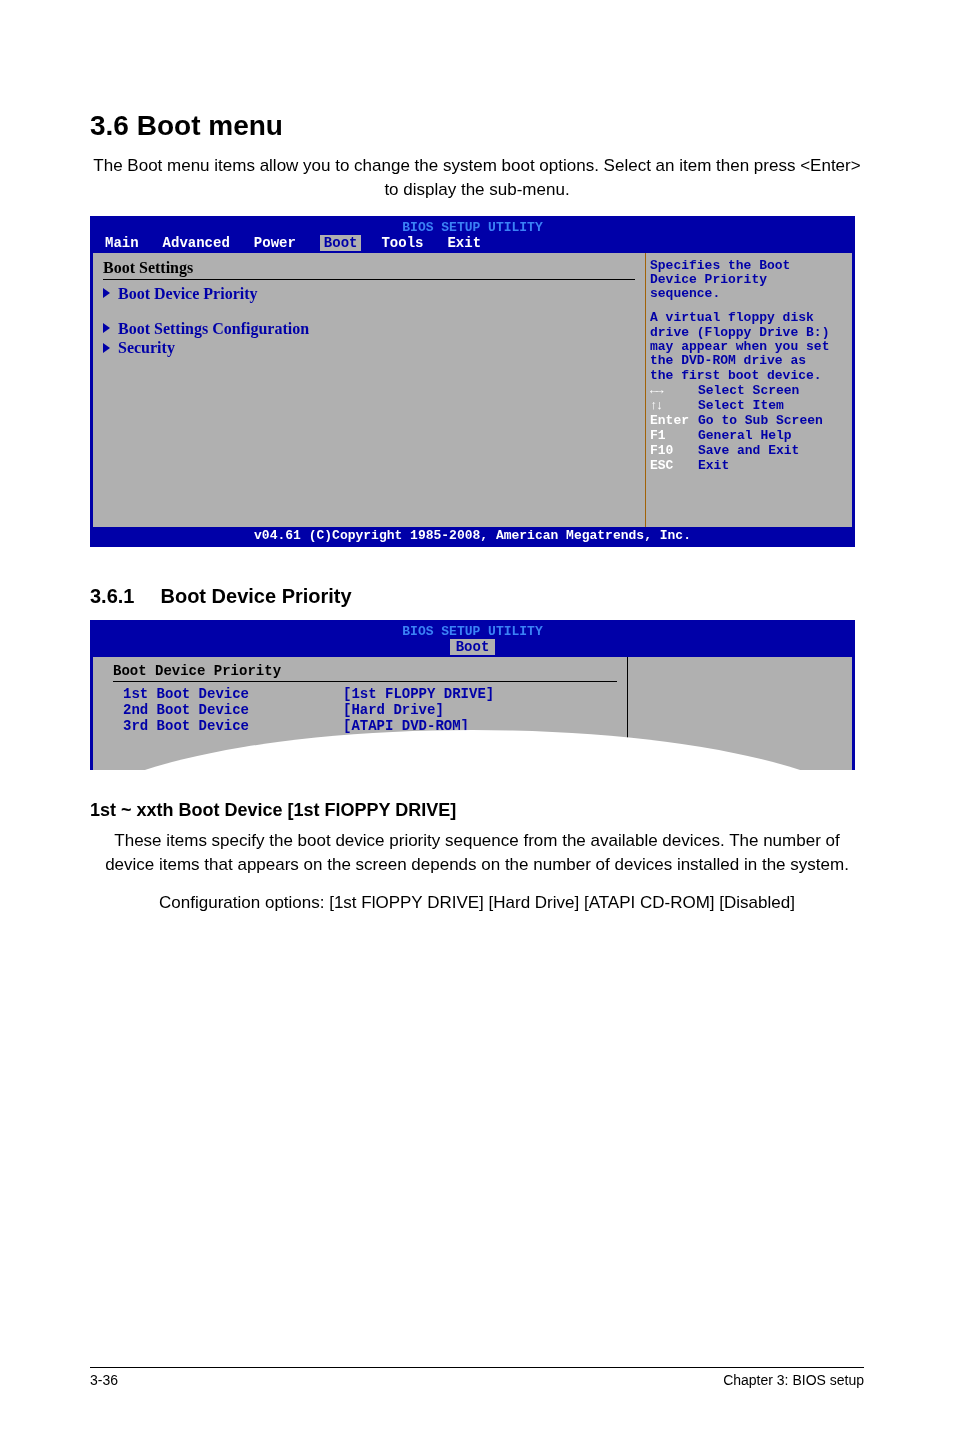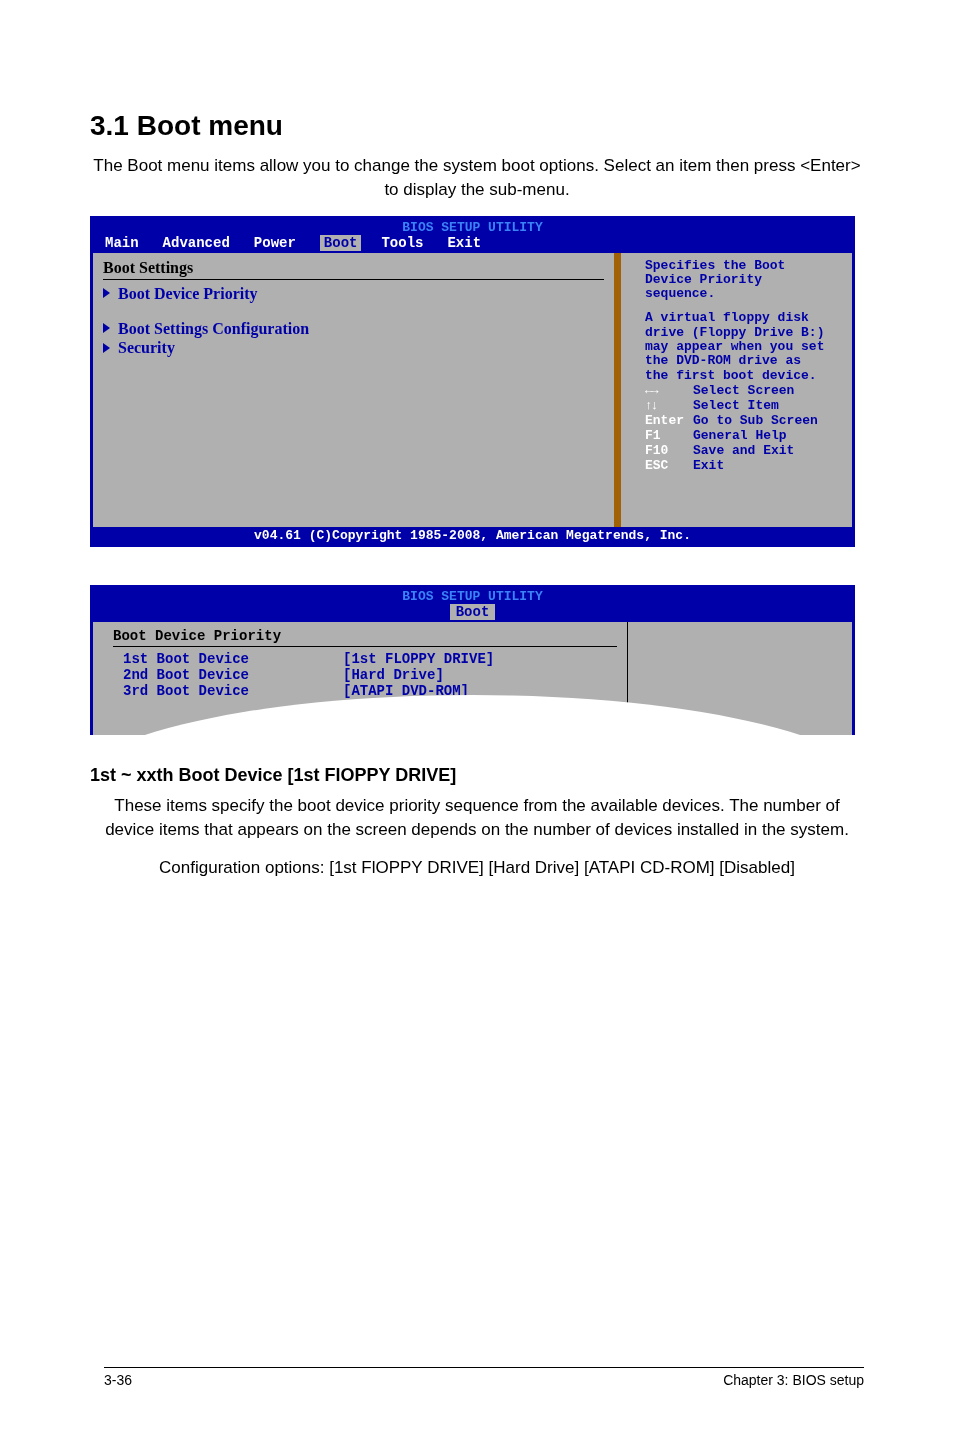--- a/index.html
+++ b/index.html
@@ -19,21 +19,21 @@
   .bios-tabs { display:flex; background:#0000a8; padding:0 12px 2px 12px; gap:0; font-family:"Courier New",monospace; font-size:14px; font-weight:700; }
   .bios-tab { color:#fff; padding:0 24px 0 0; }
   .bios-tab.sel { background:#b0b0b0; color:#0000a8; padding:0 4px; margin-right:20px; }
   .bios-body { display:flex; }
   .bios-left { flex:1; padding:6px 10px 0 10px; font-family:Liberation Serif, serif; font-size:16px; color:#0000a8; position:relative; }
   .bios-left-heading { color:#000; font-weight:700; }
   .bios-hr { border:0; border-top:1px solid #000; margin:2px 0 4px 0; }
   .menu-row { display:flex; align-items:center; color:#0000a8; font-weight:700; margin:0; line-height:1.2; }
   .tri { width:0;height:0;border-top:5px solid transparent;border-bottom:5px solid transparent;border-left:7px solid #0000a8; margin-right:8px; display:inline-block; }
   .gap { height:16px; }
-  .bios-right { width:238px; border-left:7px solid #a16207; padding:6px 24px; font-family:"Courier New",monospace; font-size:13px; color:#0000a8; background:#b0b0b0; font-weight:700; }
+  .bios-right { width:207px; border-left:1px solid #a16207; padding:6px 4px; font-family:"Courier New",monospace; font-size:13px; color:#0000a8; background:#b0b0b0; font-weight:700; }
   .bios-right .line { line-height:1.1; }
   .legend { }
   .legend .row { display:flex; }
   .lk { width:48px; color:#fff; font-weight:700; }
   .lv { color:#0000a8; font-weight:700; }
   .arrow-lr::before { content:"←→"; color:#fff; font-weight:700; letter-spacing:-2px; }
   .arrow-ud::before { content:"↑↓"; color:#fff; font-weight:700; letter-spacing:-2px; }
   .bios-footer { background:#0000a8; color:#fff; text-align:center; font-family:"Courier New",monospace; font-size:13px; font-weight:700; padding:1px 0; }
 
   
@@ -61,29 +61,29 @@
     background:#fff; border-top-left-radius:50% 100px; border-top-right-radius:50% 100px;
   }
 
   
   .h3 { font-size:18px; font-weight:700; margin:28px 0 8px 0; }
 
   
   .pagefoot {
     position:absolute; left:90px; right:90px; bottom:50px;
     border-top:1px solid #000; padding-top:4px; font-size:14px;
-    display:flex; justify-content:space-between;margin-left:14px;
+    display:flex; justify-content:space-between;
   }
 </style>
 </head>
 <body>
 
 <div class="page">
 
-  <h1 class="h1">3.1     Boot menu</h1>
+  <h1 class="h1">3.6     Boot menu</h1>
   <p class="p">The Boot menu items allow you to change the system boot options. Select an item then press &lt;Enter&gt; to display the sub-menu.</p>
 
   <div class="bios">
     <div class="bios-title-row">BIOS SETUP UTILITY</div>
     <div class="bios-tabs">
       <span class="bios-tab">Main</span>
       <span class="bios-tab">Advanced</span>
       <span class="bios-tab">Power</span>
       <span class="bios-tab sel">Boot</span>
       <span class="bios-tab">Tools</span>
@@ -143,20 +143,23 @@
           <div class="row">
               <span class="lk">ESC</span>
               <span class="lv">Exit</span>
             </div>
         </div>
       </div>
     </div>
     <div class="bios-footer">v04.61 (C)Copyright 1985-2008, American Megatrends, Inc.</div>
   </div>
 
+  <h2 class="h2">
+    <span class="num">3.6.1</span><span>Boot Device Priority</span>
+  </h2>
 
   <div class="bios2wrap">
     <div class="bios2">
       <div class="bios-title-row">BIOS SETUP UTILITY</div>
       <div class="bios-tabs" style="justify-content:center">
         <span class="bios-tab sel" style="background:#b0b0b0;color:#0000a8;padding:0 6px;margin:0">Boot</span>
       </div>
       <div class="bios2-body">
         <div class="bios2-left">
           <div class="head">Boot Device Priority</div>

